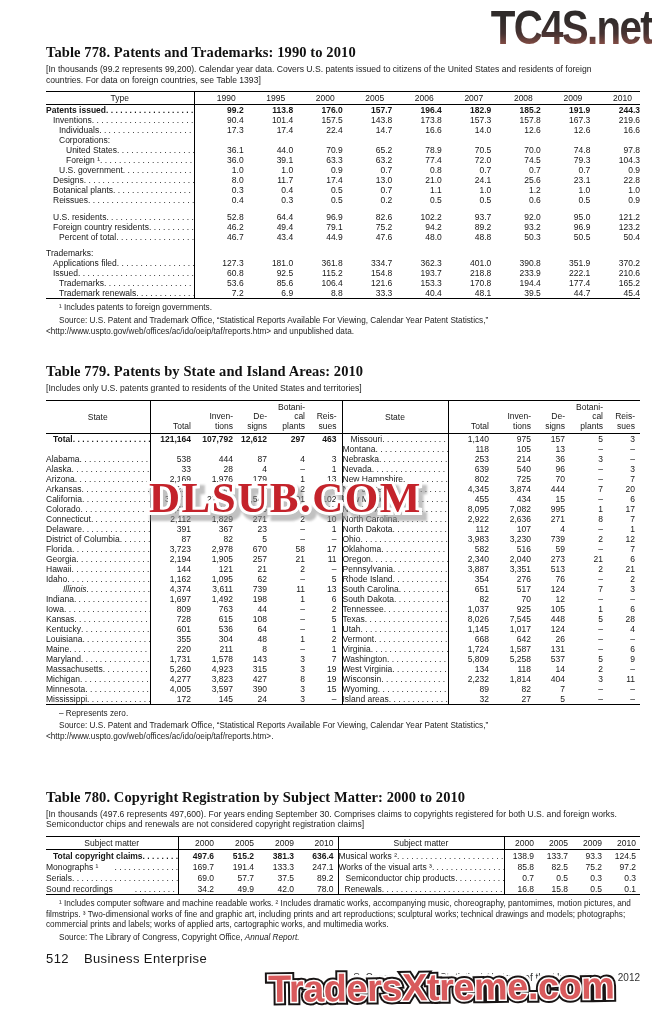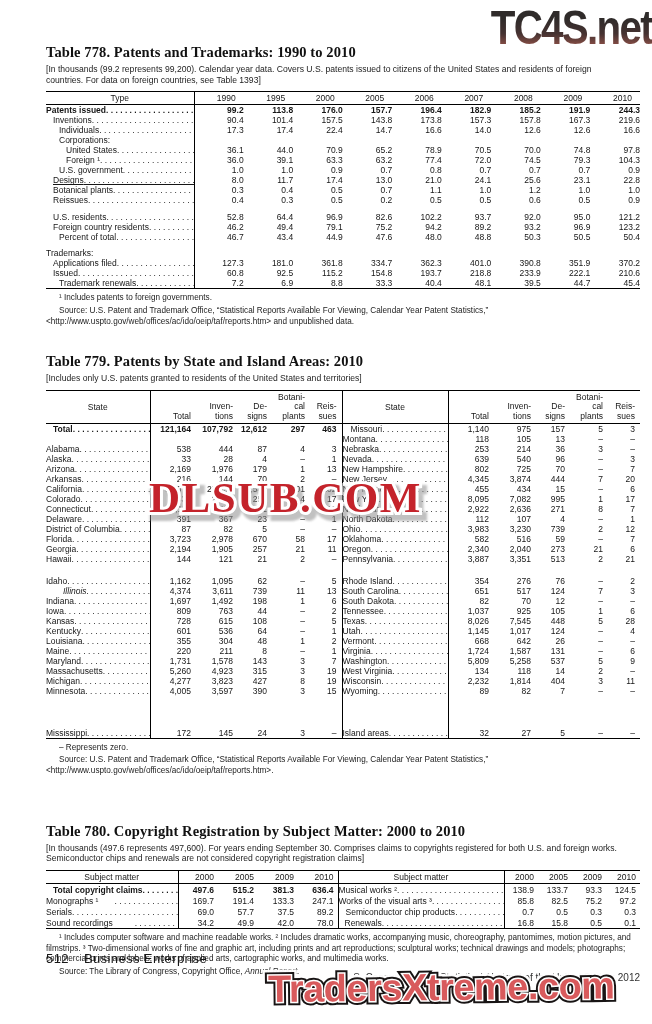--- a/index.html
+++ b/index.html
@@ -210,21 +210,21 @@
               <td class="num">0.9</td>
               <td class="num">0.7</td>
               <td class="num">0.8</td>
               <td class="num">0.7</td>
               <td class="num">0.7</td>
               <td class="num">0.7</td>
               <td class="num">0.9</td>
             </tr>
             <tr>
               <td class="lbl">
-                <div class="lw" style="padding-left: 7px; text-decoration: underline;">
+                <div class="lw" style="padding-left: 7px;">
                   <span class="lt">Designs</span>
                   <span class="dots"></span>
                 </div>
               </td>
               <td class="num">8.0</td>
               <td class="num">11.7</td>
               <td class="num">17.4</td>
               <td class="num">13.0</td>
               <td class="num">21.0</td>
               <td class="num">24.1</td>
@@ -391,20 +391,37 @@
               </td>
               <td class="num">60.8</td>
               <td class="num">92.5</td>
               <td class="num">115.2</td>
               <td class="num">154.8</td>
               <td class="num">193.7</td>
               <td class="num">218.8</td>
               <td class="num">233.9</td>
               <td class="num">222.1</td>
               <td class="num">210.6</td>
+            </tr>
+            <tr>
+              <td class="lbl">
+                <div class="lw" style="padding-left: 13px;">
+                  <span class="lt">Trademarks</span>
+                  <span class="dots"></span>
+                </div>
+              </td>
+              <td class="num">53.6</td>
+              <td class="num">85.6</td>
+              <td class="num">106.4</td>
+              <td class="num">121.6</td>
+              <td class="num">153.3</td>
+              <td class="num">170.8</td>
+              <td class="num">194.4</td>
+              <td class="num">177.4</td>
+              <td class="num">165.2</td>
             </tr>
             <tr>
               <td class="lbl">
                 <div class="lw" style="padding-left: 13px;">
                   <span class="lt">Trademark renewals</span>
                   <span class="dots"></span>
                 </div>
               </td>
               <td class="num">7.2</td>
               <td class="num">6.9</td>
@@ -797,21 +814,21 @@
                 </div>
               </td>
               <td class="num">3,887</td>
               <td class="num">3,351</td>
               <td class="num">513</td>
               <td class="num">2</td>
               <td class="num">21</td>
             </tr>
             <tr>
               <td class="lbl">
-                <div class="lw" style="padding-left: 0px; margin-top: 12px;">
+                <div class="lw" style="padding-left: 0px;">
                   <span class="lt">Idaho</span>
                   <span class="dots"></span>
                 </div>
               </td>
               <td class="num">1,162</td>
               <td class="num">1,095</td>
               <td class="num">62</td>
               <td class="num">–</td>
               <td class="num">5</td>
               <td class="lbl">
@@ -1085,21 +1102,21 @@
                 </div>
               </td>
               <td class="num">89</td>
               <td class="num">82</td>
               <td class="num">7</td>
               <td class="num">–</td>
               <td class="num">–</td>
             </tr>
             <tr>
               <td class="lbl">
-                <div class="lw" style="padding-left: 0px; margin-top: 32px;">
+                <div class="lw" style="padding-left: 0px;">
                   <span class="lt">Mississippi</span>
                   <span class="dots"></span>
                 </div>
               </td>
               <td class="num">172</td>
               <td class="num">145</td>
               <td class="num">24</td>
               <td class="num">3</td>
               <td class="num">–</td>
               <td class="lbl">

